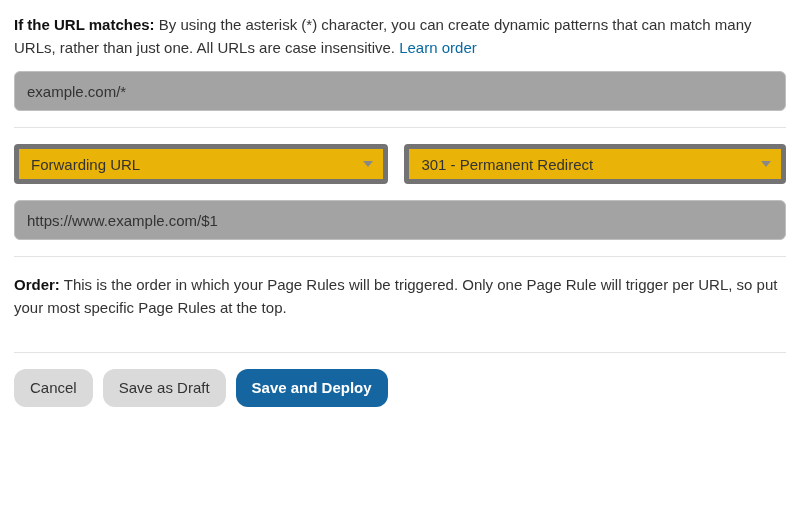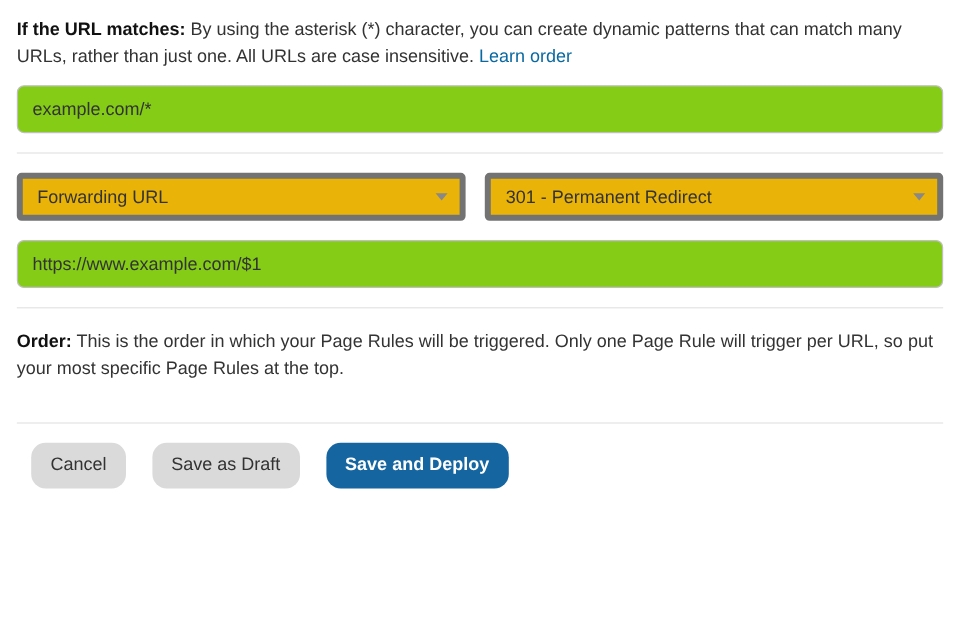--- a/index.html
+++ b/index.html
@@ -17,21 +17,21 @@
   .intro b { font-weight: 700; color: #111; }
   a.link { color: #0969a2; text-decoration: none; cursor: pointer; }
   .text-input {
     width: 100%;
     height: 40px;
     border: 1px solid #bfbfbf;
     border-radius: 6px;
     padding: 0 12px;
     font-size: 15px;
     color: #333;
-    background: #84cc16;
+    background: #a3a3a3;
   }
   hr.divider {
     border: none;
     border-top: 1px solid #e3e3e3;
     margin: 16px 0;
   }
   .heading {
     font-weight: 700;
     font-size: 16px;
     color: #111;
@@ -80,21 +80,20 @@
   .btn {
     height: 38px;
     padding: 0 16px;
     border-radius: 12px;
     font-size: 15px;
     border: none;
     cursor: pointer;
     display: inline-flex;
     align-items: center;
     justify-content: center;
-    margin-left: 12px;
   }
   .btn-grey { background: #dadada; color: #333; }
   .btn-primary { background: #1565a0; color: #fff; font-weight: bold; }
 </style>
 </head>
 <body>
 
 <div class="section">
   <div class="intro">
     <b>If the URL matches:</b>

